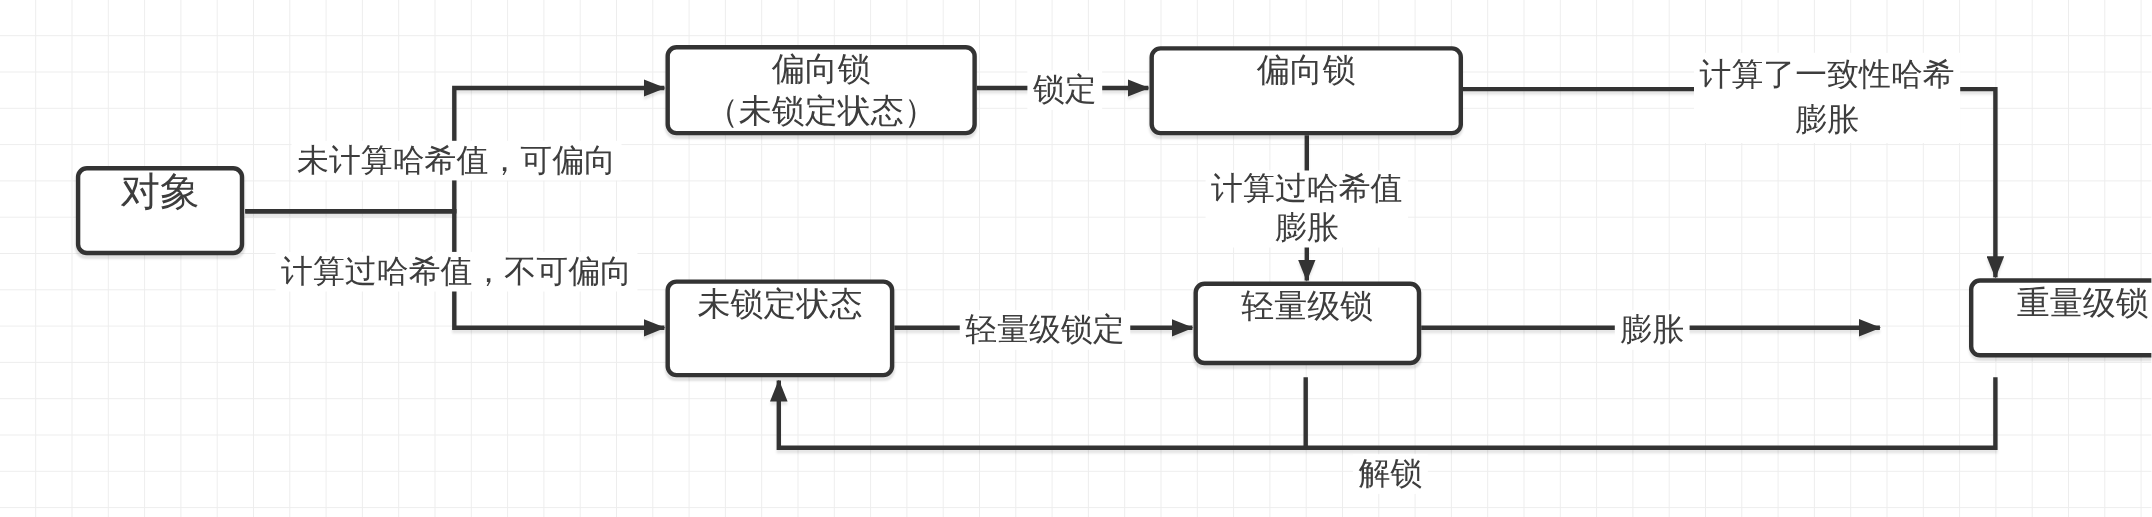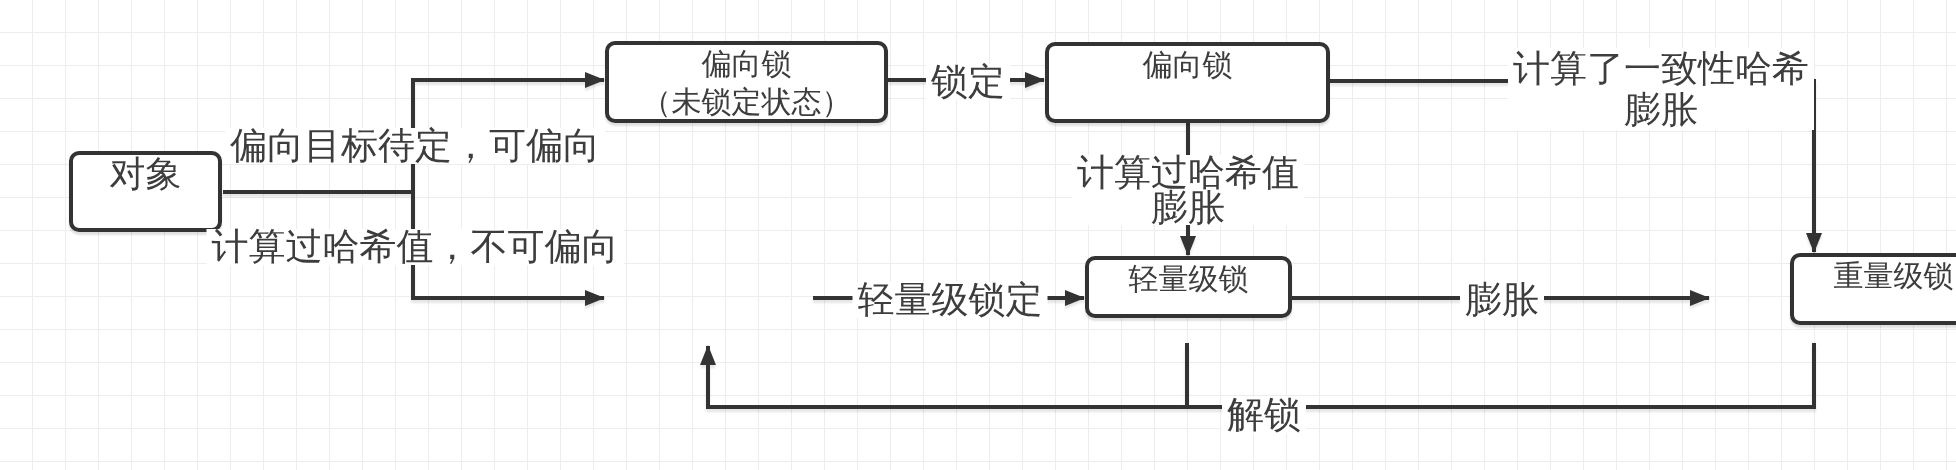--- a/index.html
+++ b/index.html
@@ -38,21 +38,21 @@
     line-height:38px;
     white-space:nowrap;
     text-align:center;
     font-family:Liberation Serif, serif;
   }
   .elabel{
     position:absolute;
     transform:translate(-50%,-50%);
     background:#ffffff;
     color:#3d3d3d;
-    font-size:37px;
+    font-size:29px;
     line-height:36px;
     padding:0 5px;
     white-space:nowrap;
     text-align:center;
   }
 </style>
 </head>
 <body>
 
 <div id="canvas">
@@ -82,44 +82,47 @@
 
   <div class="node" style="left:605px;top:41px;width:283px;height:82px">
     <div>偏向锁</div>
     <div>（未锁定状态）</div>
   </div>
 
   <div class="node" style="left:1045px;top:42px;width:285px;height:81px">
     <div>偏向锁</div>
   </div>
 
+  <div class="node" style="left:605px;top:254px;width:208px;height:89px">
+    <div>未锁定状态</div>
+  </div>
 
-  <div class="node" style="left:1085px;top:256px;width:207px;height:62px">
+  <div class="node" style="left:1085px;top:256px;width:207px;height:76px">
     <div>轻量级锁</div>
   </div>
 
   <div class="node" style="left:1790px;top:253px;width:207px;height:72px">
     <div>重量级锁</div>
   </div>
 
-  <div class="elabel" style="left:415px;top:146px">偏向目标待定，可偏向</div>
+  <div class="elabel" style="left:415px;top:146px">未计算哈希值，可偏向</div>
 
   <div class="elabel" style="left:415px;top:247px">计算过哈希值，不可偏向</div>
 
   <div class="elabel" style="left:968px;top:82px">锁定</div>
 
   <div class="elabel" style="left:1188px;top:190px;line-height:35px">
     <div>计算过哈希值</div>
     <div>膨胀</div>
   </div>
 
   <div class="elabel" style="left:1661px;top:89px;line-height:41px">
     <div>计算了一致性哈希</div>
     <div>膨胀</div>
   </div>
 
   <div class="elabel" style="left:950px;top:300px">轻量级锁定</div>
 
   <div class="elabel" style="left:1502px;top:300px">膨胀</div>
 
-  <div class="elabel" style="left:1264px;top:415px">解锁</div>
+  <div class="elabel" style="left:1264px;top:431px">解锁</div>
 
 </div>
 
 </body></html>

